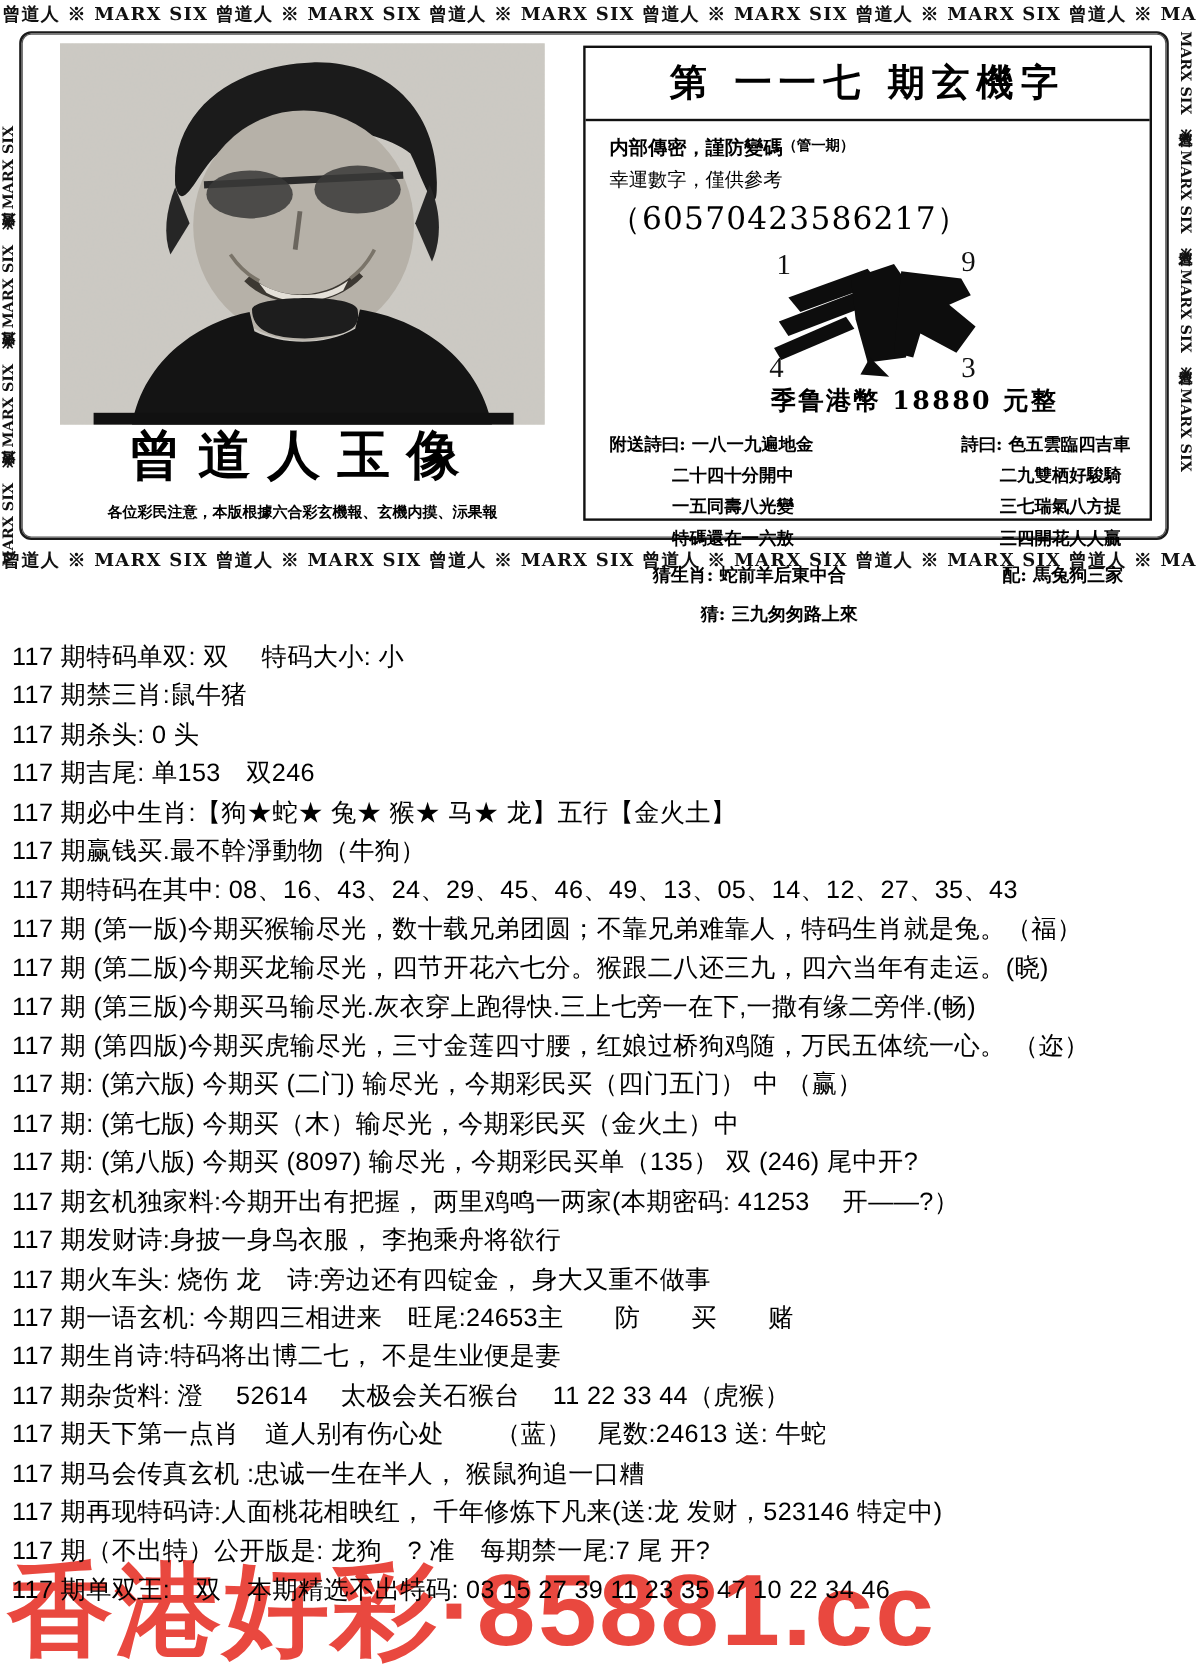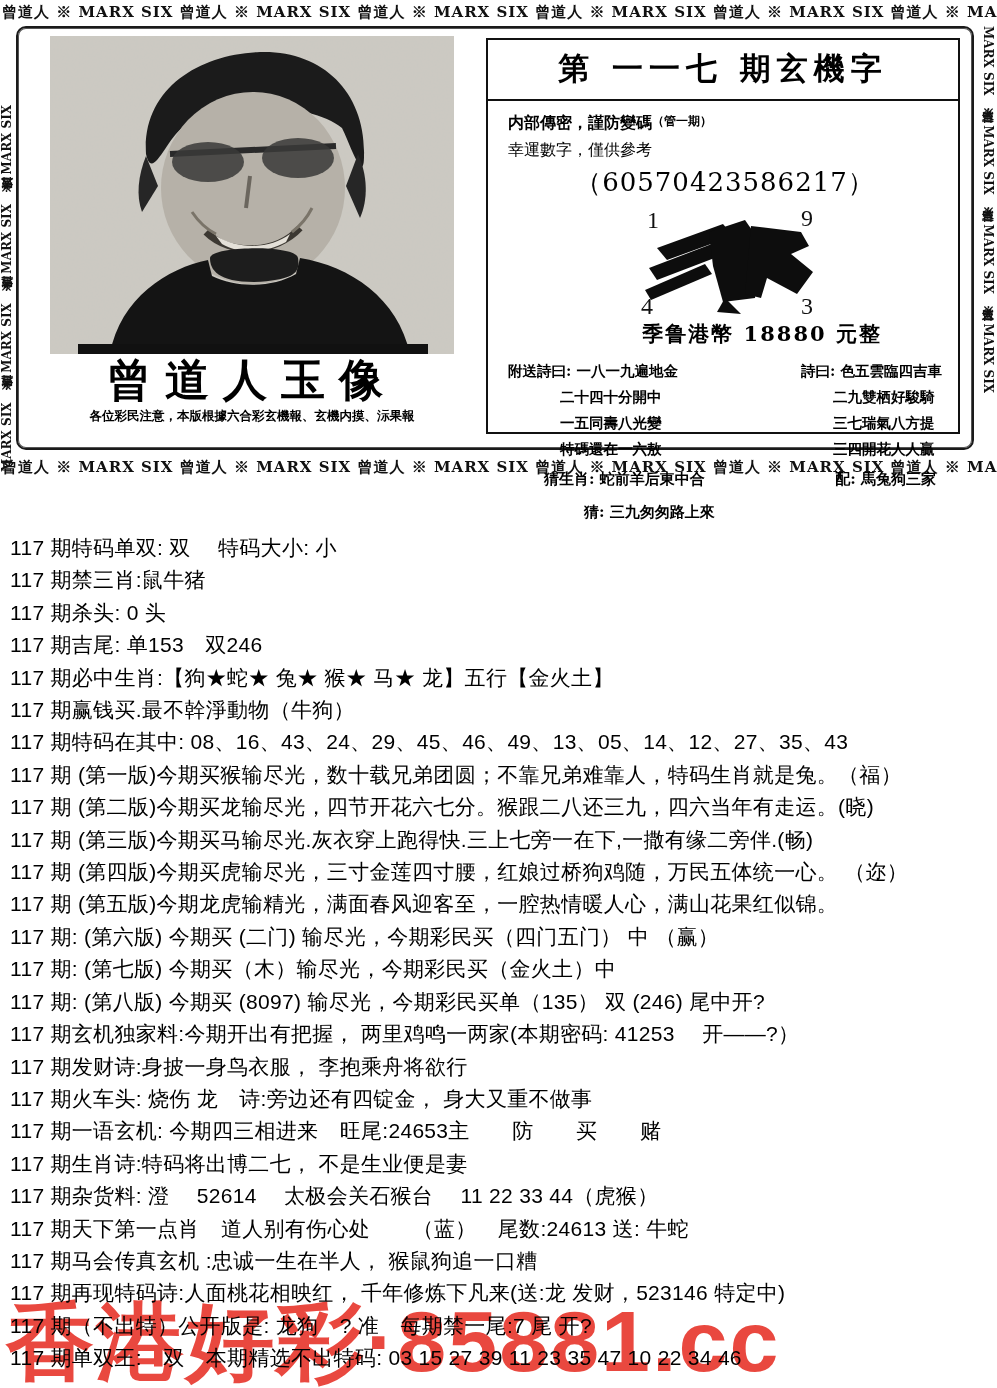--- a/index.html
+++ b/index.html
@@ -18,32 +18,32 @@
 
   
   .frame{position:absolute;left:16px;top:26px;width:958px;height:424px;
          border:2px solid #1a1a1a;border-radius:10px;box-shadow:0 0 0 1px #555 inset;
          display:flex;gap:8px;padding:8px 8px 4px 8px;box-sizing:border-box;background:#fff;}
   .left-col{width:452px;display:flex;flex-direction:column;align-items:center;}
   .photo{width:404px;height:318px;display:block;}
   .caption{font-family:"DejaVu Serif",serif;font-weight:bold;font-size:44px;
            letter-spacing:14px;line-height:1.1;margin-top:2px;}
   .note{font-size:12.5px;font-family:Liberation Mono, monospace;font-weight:bold;
-        margin-top:4px;white-space:nowrap;}
+        margin-top:15px;white-space:nowrap;}
 
   .right-col{flex:1;display:flex;}
   .mbox{flex:1;border:2px solid #111;margin:2px 4px 10px 0;display:flex;flex-direction:column;}
   .mbox-title{font-family:"DejaVu Serif",serif;font-weight:bold;font-size:31px;
               letter-spacing:6px;text-align:center;padding:8px 0 9px 0;
               border-bottom:2px solid #111;}
   .mbox-body{flex:1;padding:12px 16px 6px 20px;font-family:"DejaVu Serif",serif;}
   .mrow1{display:flex;justify-content:flex-start;font-size:16px;font-weight:bold;}
   .mscope{font-size:12px;}
   .mrow2{font-size:16px;font-weight:normal;margin-top:6px;}
-  .mnumbers{text-align:center;font-size:26px;letter-spacing:1px;margin-top:4px;font-family:"DejaVu Serif",serif;}
+  .mnumbers{font-size:26px;letter-spacing:1px;margin-top:4px;font-family:"DejaVu Serif",serif;}
   .glyph-wrap{position:relative;height:118px;margin-top:2px;display:flex;justify-content:center;}
   .glyph-svg{height:118px;}
   .prize{text-align:right;padding-right:60px;font-size:21px;font-weight:bold;letter-spacing:2px;}
   .poems{display:flex;justify-content:space-between;margin-top:10px;font-size:14.5px;
          font-weight:bold;line-height:1.8;}
   .poem-col{white-space:nowrap;}
   .poem-col .indent{padding-left:52px;}
   .poem-col.r .indent{padding-left:32px;}
   .guess1{display:flex;justify-content:space-between;font-size:15px;font-weight:bold;
           margin-top:8px;padding:0 6px 0 36px;white-space:nowrap;}
@@ -170,21 +170,20 @@
     <div class="tip">117 期禁三肖:鼠牛猪</div>
     <div class="tip">117 期杀头: 0 头</div>
     <div class="tip">117 期吉尾: 单153　双246</div>
     <div class="tip">117 期必中生肖:【狗★蛇★ 兔★ 猴★ 马★ 龙】五行【金火土】</div>
     <div class="tip">117 期赢钱买.最不幹淨動物（牛狗）</div>
     <div class="tip">117 期特码在其中: 08、16、43、24、29、45、46、49、13、05、14、12、27、35、43</div>
     <div class="tip">117 期 (第一版)今期买猴输尽光，数十载兄弟团圆；不靠兄弟难靠人，特码生肖就是兔。（福）</div>
     <div class="tip">117 期 (第二版)今期买龙输尽光，四节开花六七分。猴跟二八还三九，四六当年有走运。(晓)</div>
     <div class="tip">117 期 (第三版)今期买马输尽光.灰衣穿上跑得快.三上七旁一在下,一撒有缘二旁伴.(畅)</div>
     <div class="tip">117 期 (第四版)今期买虎输尽光，三寸金莲四寸腰，红娘过桥狗鸡随，万民五体统一心。 （迩）</div>
-    <div class="tip">117 期 (第五版)今期龙虎输精光，满面春风迎客至，一腔热情暖人心，满山花果红似锦。</div>
     <div class="tip">117 期: (第六版) 今期买 (二门) 输尽光，今期彩民买（四门五门） 中 （赢）</div>
     <div class="tip">117 期: (第七版) 今期买（木）输尽光，今期彩民买（金火土）中</div>
     <div class="tip">117 期: (第八版) 今期买 (8097) 输尽光，今期彩民买单（135） 双 (246) 尾中开?</div>
     <div class="tip">117 期玄机独家料:今期开出有把握， 两里鸡鸣一两家(本期密码: 41253　 开——?）</div>
     <div class="tip">117 期发财诗:身披一身鸟衣服， 李抱乘舟将欲行</div>
     <div class="tip">117 期火车头: 烧伤 龙　诗:旁边还有四锭金， 身大又重不做事</div>
     <div class="tip">117 期一语玄机: 今期四三相进来　旺尾:24653主　　防　　买　　赌</div>
     <div class="tip">117 期生肖诗:特码将出博二七， 不是生业便是妻</div>
     <div class="tip">117 期杂货料: 澄　 52614　 太极会关石猴台　  11 22 33 44（虎猴）</div>
     <div class="tip">117 期天下第一点肖　道人别有伤心处　　（蓝）　尾数:24613 送: 牛蛇</div>

